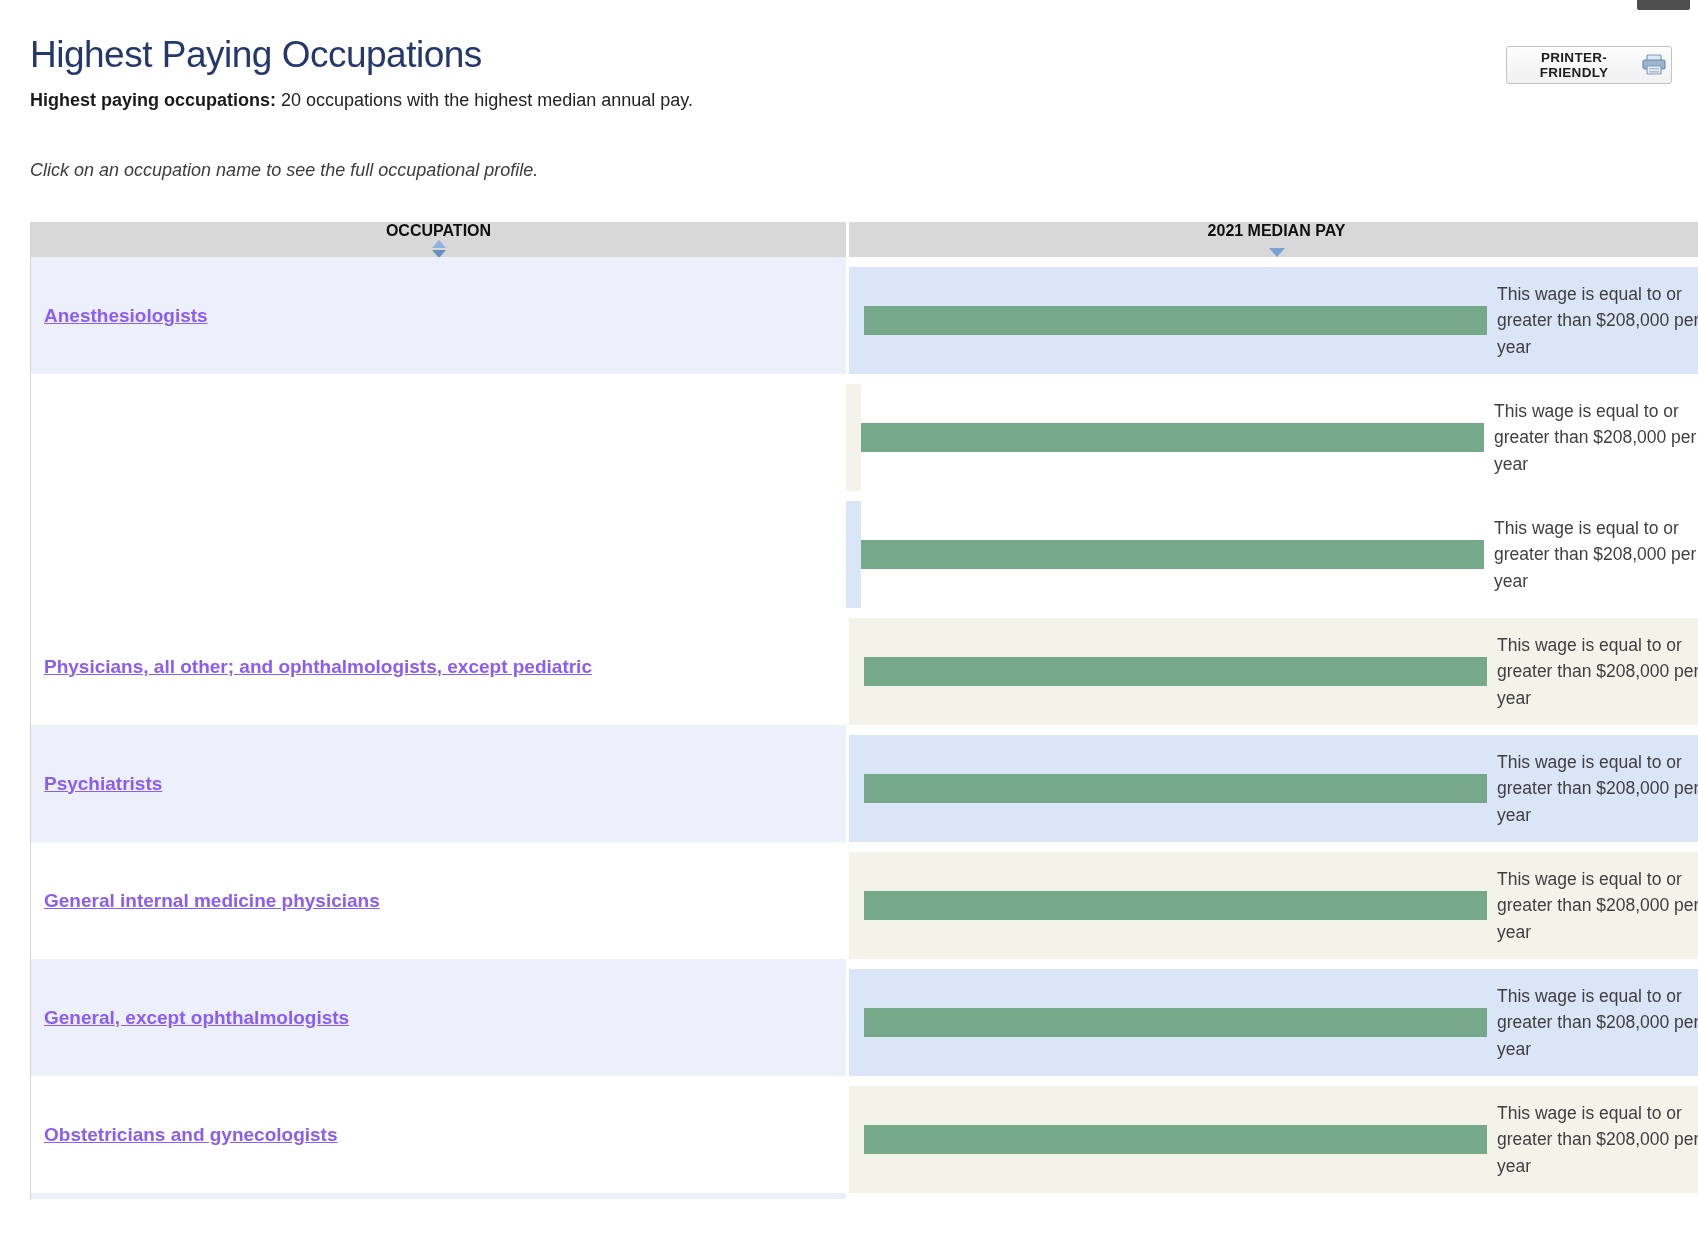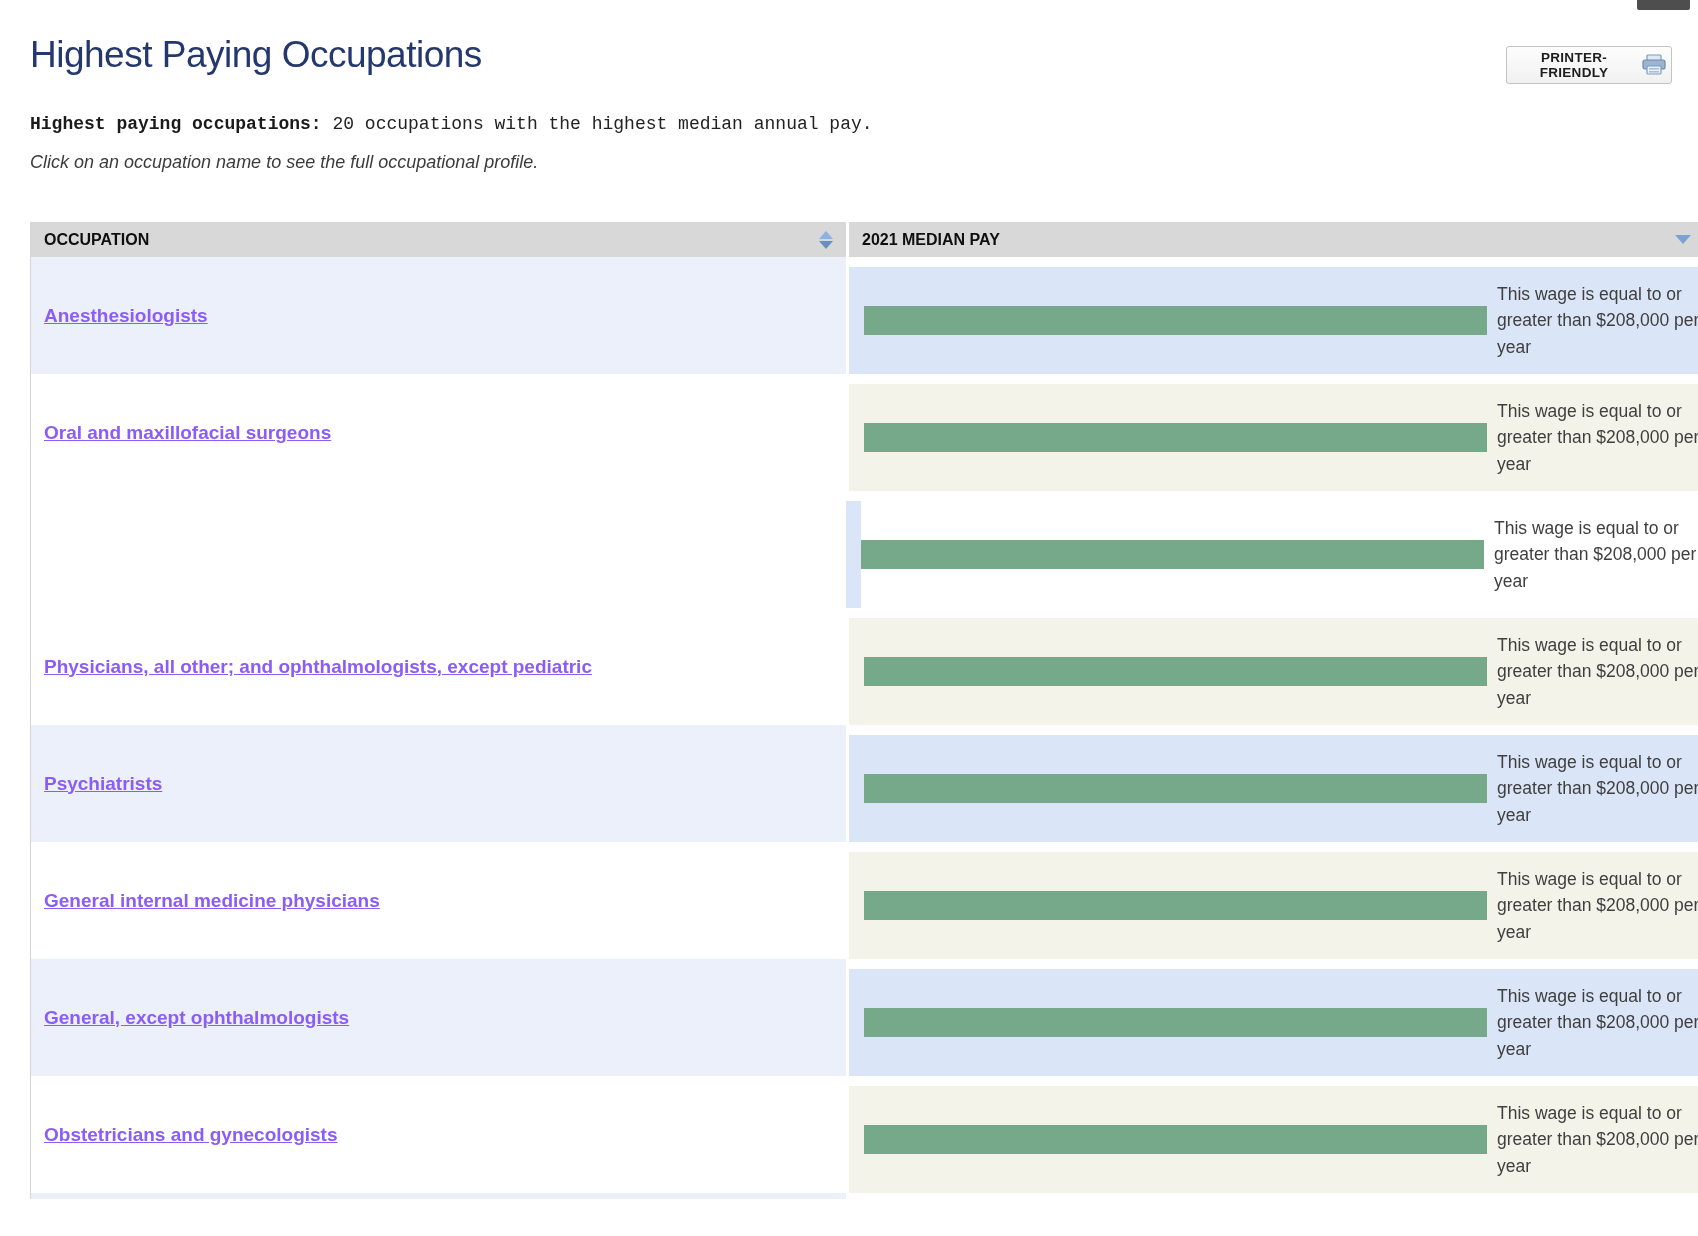--- a/index.html
+++ b/index.html
@@ -15,30 +15,30 @@
   .printer-btn { position:absolute; left:1506px; top:46px; height:38px; width:166px;
     display:flex; align-items:center; justify-content:center; gap:4px;
     background:linear-gradient(#fdfdfd,#f1f1f1); border:1px solid #c3c3c3; border-radius:3px;
     font-family:"Liberation Sans", sans-serif; font-size:13.5px; font-weight:bold;
     letter-spacing:.3px; color:#1d1d1d; cursor:pointer; padding:0 4px; }
   .printer-btn svg { flex:0 0 auto; }
 
   h1.title { position:absolute; left:30px; top:34px; font-size:37px; font-weight:500;
     color:#25386e; letter-spacing:-0.5px; }
 
-  .intro { position:absolute; left:30px; top:114px; font-size:18px; color:#222;font-family:Liberation Mono, monospace; }
+  .intro { position:absolute; left:30px; top:90px; font-size:18px; color:#222; }
   .intro b { font-weight:bold; color:#1a1a1a; }
-  .instruction { position:absolute; left:30px; top:152px; font-size:18px; font-style:italic; color:#3c3c3c; }
+  .instruction { position:absolute; left:30px; top:160px; font-size:18px; font-style:italic; color:#3c3c3c; }
 
   
   .tbl { position:absolute; left:30px; top:222px; width:1668px; border-left:1px solid #d5d5d5; }
   .hrow, .row { display:grid; grid-template-columns:815px 3px 850px; }
   .gap { background:#fff; }
 
-  .th { background:#d8d8d8; height:35px; display:flex; align-items:center; cursor:pointer; }
+  .th { background:#d8d8d8; height:35px; display:flex; align-items:center; cursor:pointer;flex-direction:column; }
   .th.occ { padding-left:13px; justify-content:space-between; padding-right:13px; }
   .th.pay { padding-left:13px; justify-content:space-between; padding-right:8px; }
   .th .lbl { font-size:16px; font-weight:bold; color:#0f0f0f; }
 
   .sort-both { display:flex; flex-direction:column; gap:2px; }
   .sort-both .up   { width:0; height:0; border-left:7px solid transparent; border-right:7px solid transparent; border-bottom:8px solid #8db1e0; }
   .sort-both .down { width:0; height:0; border-left:7px solid transparent; border-right:7px solid transparent; border-top:8px solid #688fc4; }
   .sort-desc { width:0; height:0; border-left:8px solid transparent; border-right:8px solid transparent; border-top:9px solid #7ba2d4; }
 
   .row { height:117px; }
@@ -101,23 +101,20 @@
       <a href="#" class="occ-link">Anesthesiologists</a>
     </div>
     <div class="gap"></div>
     <div class="cell pay">
       <div class="bar" style="width: 623px;"></div>
       <div class="note">This wage is equal to or greater than $208,000 per year</div>
     </div>
   </div>
 
   <div class="row even">
-    <div class="cell occ">
-      <a href="#" class="occ-link">Oral and maxillofacial surgeons</a>
-    </div>
     <div class="gap"></div>
     <div class="cell pay">
       <div class="bar" style="width: 623px;"></div>
       <div class="note">This wage is equal to or greater than $208,000 per year</div>
     </div>
   </div>
 
   <div class="row odd">
     <div class="gap"></div>
     <div class="cell pay">

